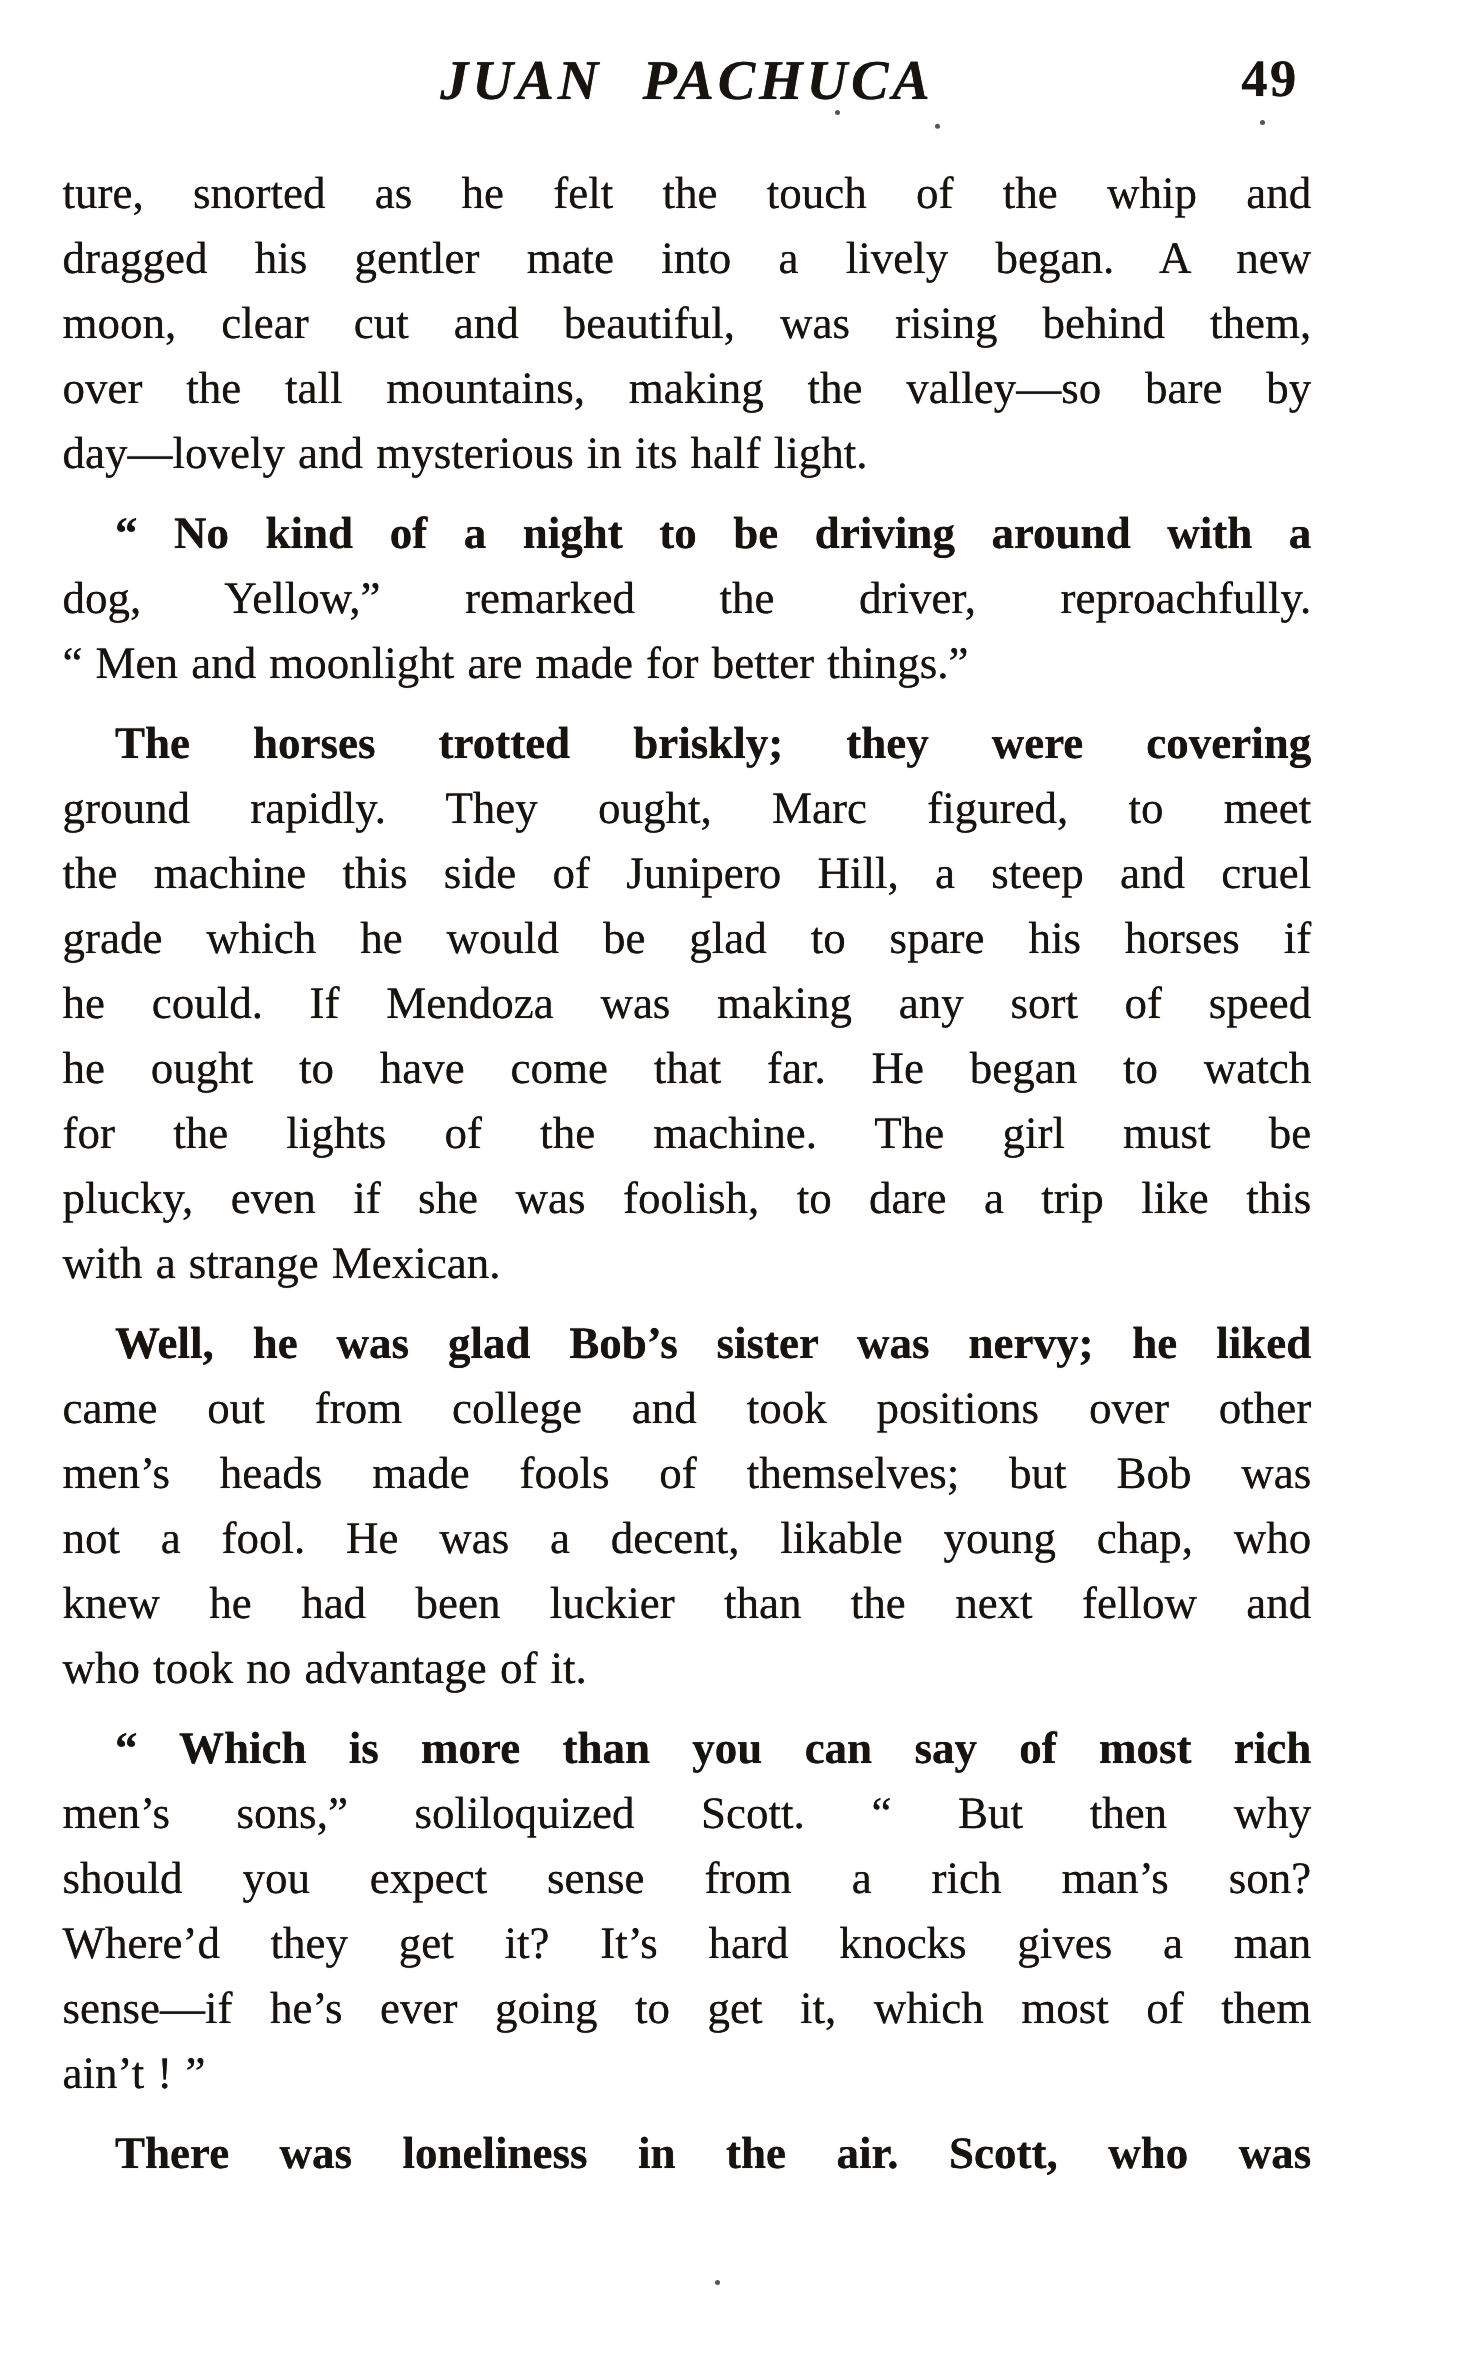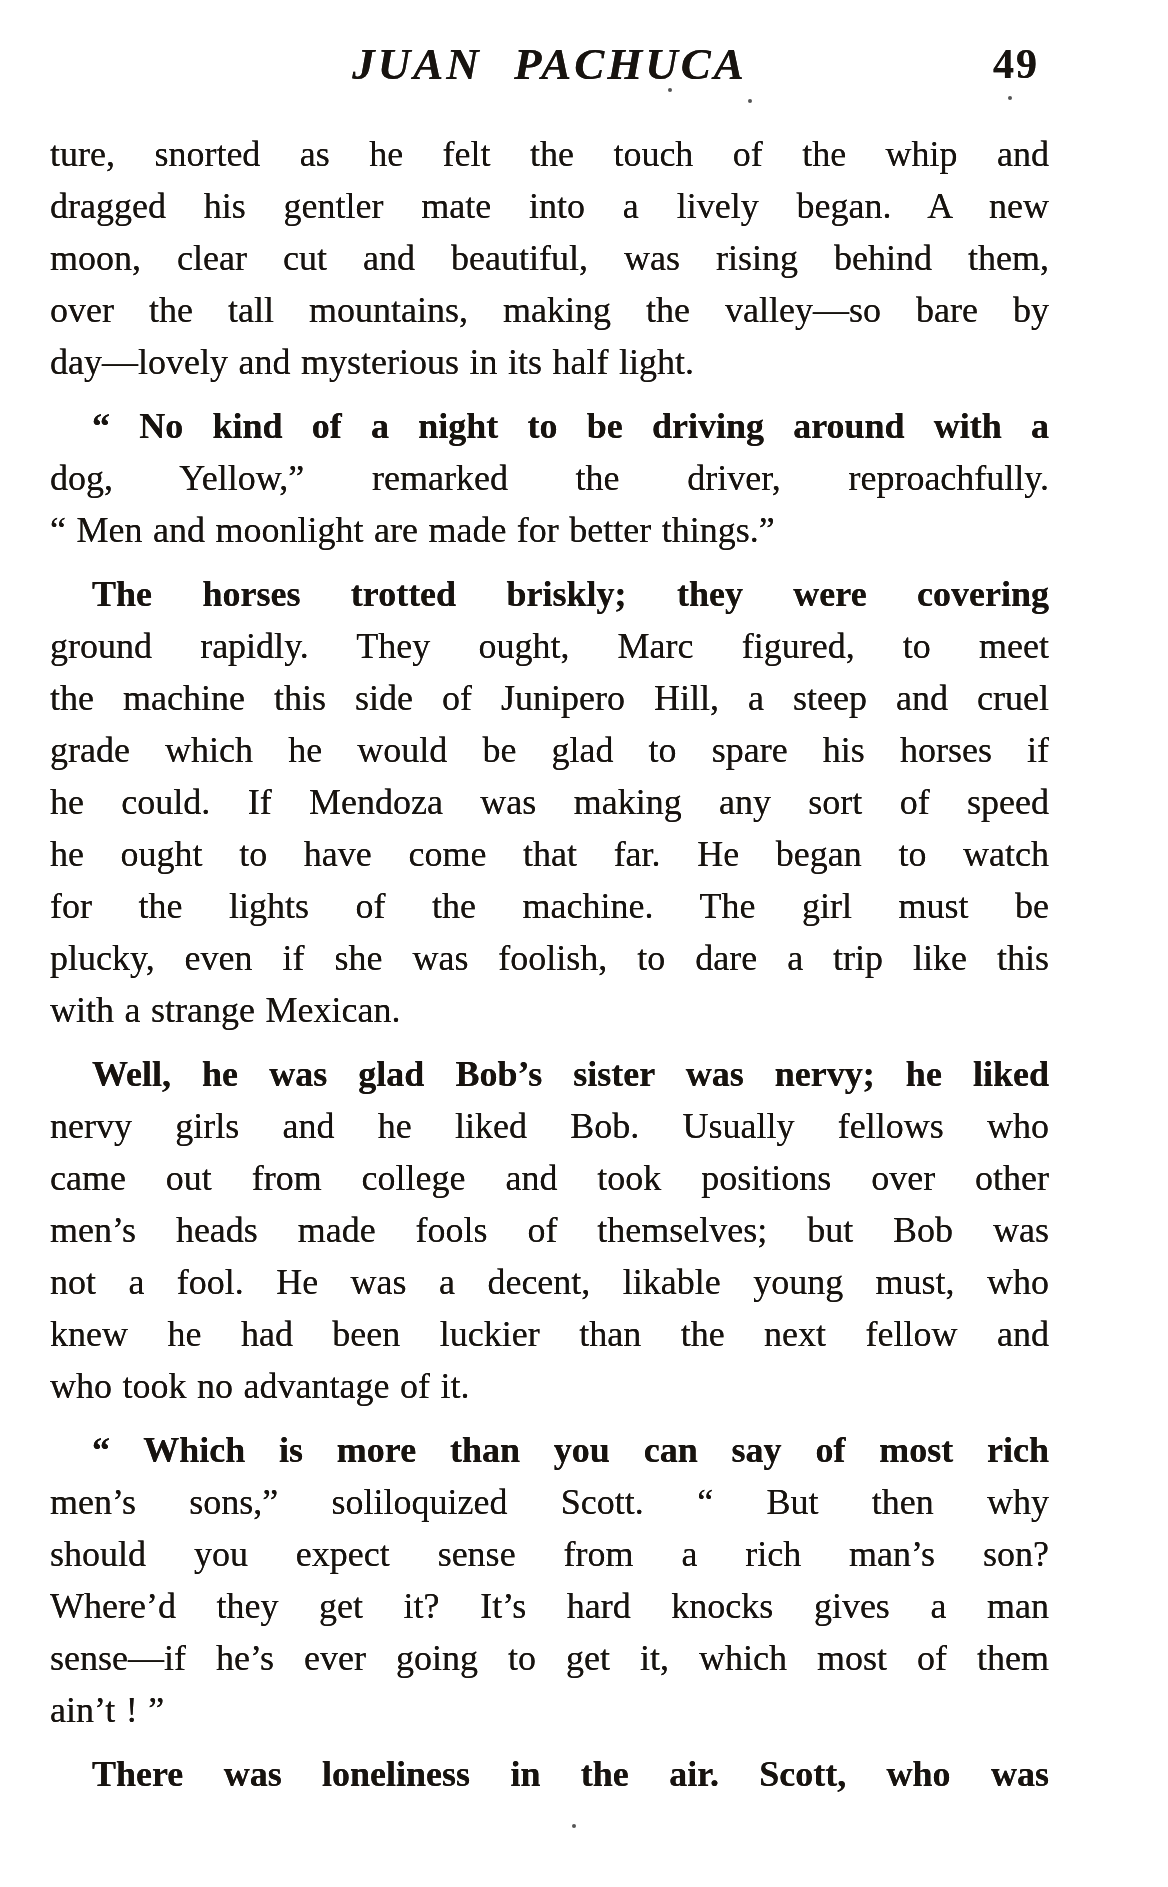--- a/index.html
+++ b/index.html
@@ -107,24 +107,23 @@
         <div class="line just">the machine this side of Junipero Hill, a steep and cruel</div>
         <div class="line just">grade which he would be glad to spare his horses if</div>
         <div class="line just">he could.  If Mendoza was making any sort of speed</div>
         <div class="line just">he ought to have come that far.  He began to watch</div>
         <div class="line just">for the lights of the machine.  The girl must be</div>
         <div class="line just">plucky, even if she was foolish, to dare a trip like this</div>
         <div class="line">with a strange Mexican.</div>
       </div>
       <div class="paragraph">
         <div class="line just indent">Well, he was glad Bob’s sister was nervy; he liked</div>
-        <div class="line just">nervy girls and he liked Bob.  Usually fellows who</div>
         <div class="line just">came out from college and took positions over other</div>
         <div class="line just">men’s heads made fools of themselves; but Bob was</div>
-        <div class="line just">not a fool.  He was a decent, likable young must, who</div>
+        <div class="line just">not a fool.  He was a decent, likable young chap, who</div>
         <div class="line just">knew he had been luckier than the next fellow and</div>
         <div class="line">who took no advantage of it.</div>
       </div>
       <div class="paragraph">
         <div class="line just indent">“ Which is more than you can say of most rich</div>
         <div class="line just">men’s sons,” soliloquized Scott.  “ But then why</div>
         <div class="line just">should you expect sense from a rich man’s son?</div>
         <div class="line just">Where’d they get it?  It’s hard knocks gives a man</div>
         <div class="line just">sense—if he’s ever going to get it, which most of them</div>
         <div class="line">ain’t ! ”</div>

